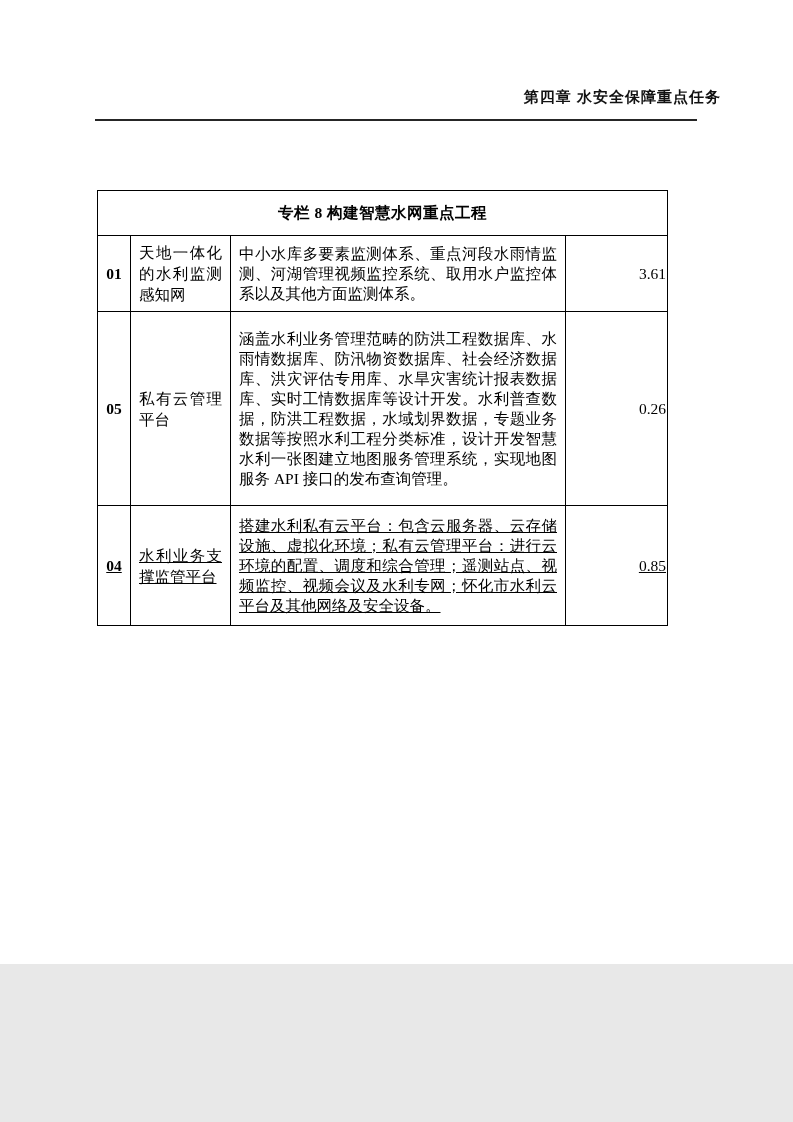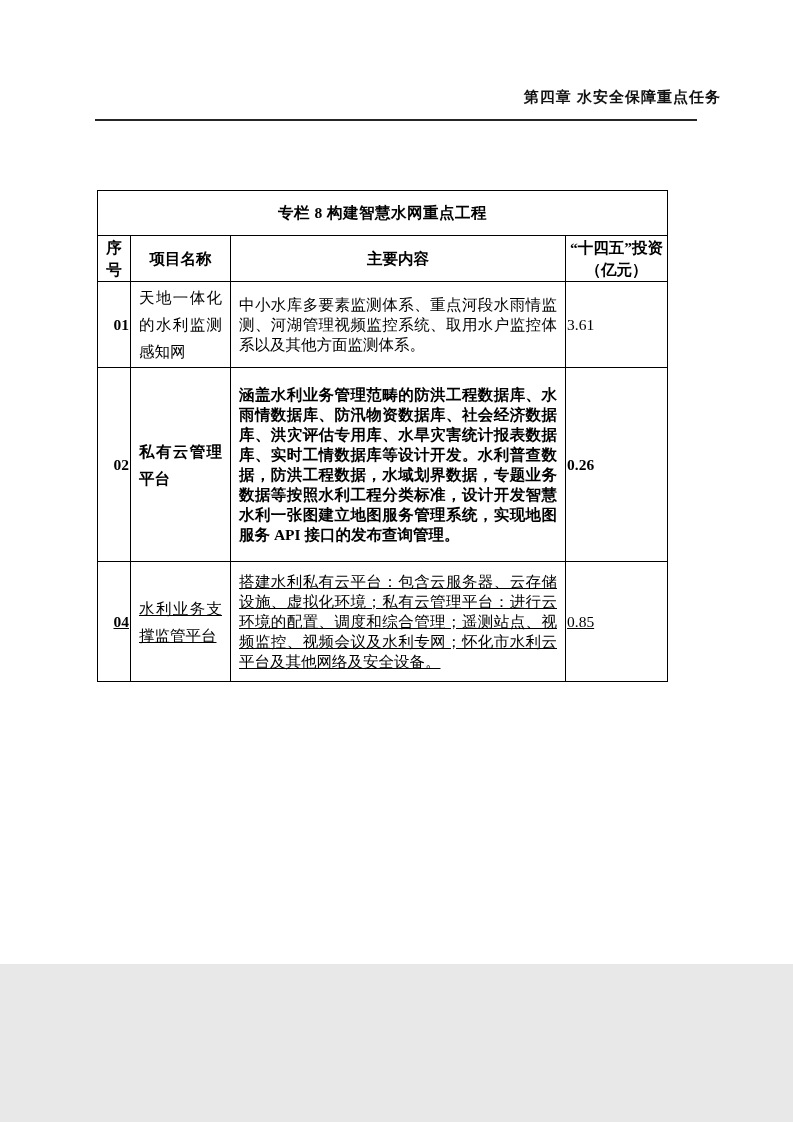--- a/index.html
+++ b/index.html
@@ -61,42 +61,42 @@
   }
   tr.header-row td {
     height: 45px;
     text-align: center;
     font-weight: bold;
     line-height: 22px;
     padding: 0 2px;
   }
   td.hdr-no { word-break: break-all; }
   td.cell-no {
-    text-align: right;
+    text-align: center;
     font-weight: bold;
   }
   td.cell-name {
     text-align: justify;
     text-align-last: left;
     padding: 2px 8px;
-    line-height: 27px;
+    line-height: 21px;
     word-break: break-all;
   }
   td.cell-content {
     text-align: justify;
     text-align-last: left;
     padding: 2px 8px;
     line-height: 20px;
     word-break: break-all;
   }
   td.cell-invest {
-    text-align: left;
+    text-align: right;
   }
   tr.row-1 td { height: 71px; }
-  tr.row-2 td { height: 189px; font-weight: bold; }
+  tr.row-2 td { height: 189px; }
   tr.row-3 td { height: 115px; text-decoration: underline; }
   .page-number {
     position: absolute;
     top: 1027px;
     left: 0;
     width: 100%;
     text-align: center;
     font-size: 13.5px;
     color: #1d4ed8;
   }
@@ -114,34 +114,28 @@
     <colgroup>
       <col style="width:33px">
       <col style="width:100px">
       <col style="width:335px">
       <col style="width:102px">
     </colgroup>
     <tbody>
       <tr>
         <td class="title-cell" colspan="4">专栏 8 构建智慧水网重点工程</td>
       </tr>
-      <tr class="header-row">
-        <td class="hdr-no">序号</td>
-        <td>项目名称</td>
-        <td>主要内容</td>
-        <td>“十四五”投资（亿元）</td>
-      </tr>
       <tr class="row-1">
         <td class="cell-no">01</td>
         <td class="cell-name">天地一体化的水利监测感知网</td>
         <td class="cell-content">中小水库多要素监测体系、重点河段水雨情监测、河湖管理视频监控系统、取用水户监控体系以及其他方面监测体系。</td>
         <td class="cell-invest">3.61</td>
       </tr>
       <tr class="row-2">
-        <td class="cell-no">02</td>
+        <td class="cell-no">05</td>
         <td class="cell-name">私有云管理平台</td>
         <td class="cell-content">涵盖水利业务管理范畴的防洪工程数据库、水雨情数据库、防汛物资数据库、社会经济数据库、洪灾评估专用库、水旱灾害统计报表数据库、实时工情数据库等设计开发。水利普查数据，防洪工程数据，水域划界数据，专题业务数据等按照水利工程分类标准，设计开发智慧水利一张图建立地图服务管理系统，实现地图服务 API 接口的发布查询管理。</td>
         <td class="cell-invest">0.26</td>
       </tr>
       <tr class="row-3">
         <td class="cell-no">04</td>
         <td class="cell-name">水利业务支撑监管平台</td>
         <td class="cell-content">搭建水利私有云平台：包含云服务器、云存储设施、虚拟化环境；私有云管理平台：进行云环境的配置、调度和综合管理；遥测站点、视频监控、视频会议及水利专网；怀化市水利云平台及其他网络及安全设备。</td>
         <td class="cell-invest">0.85</td>
       </tr>

